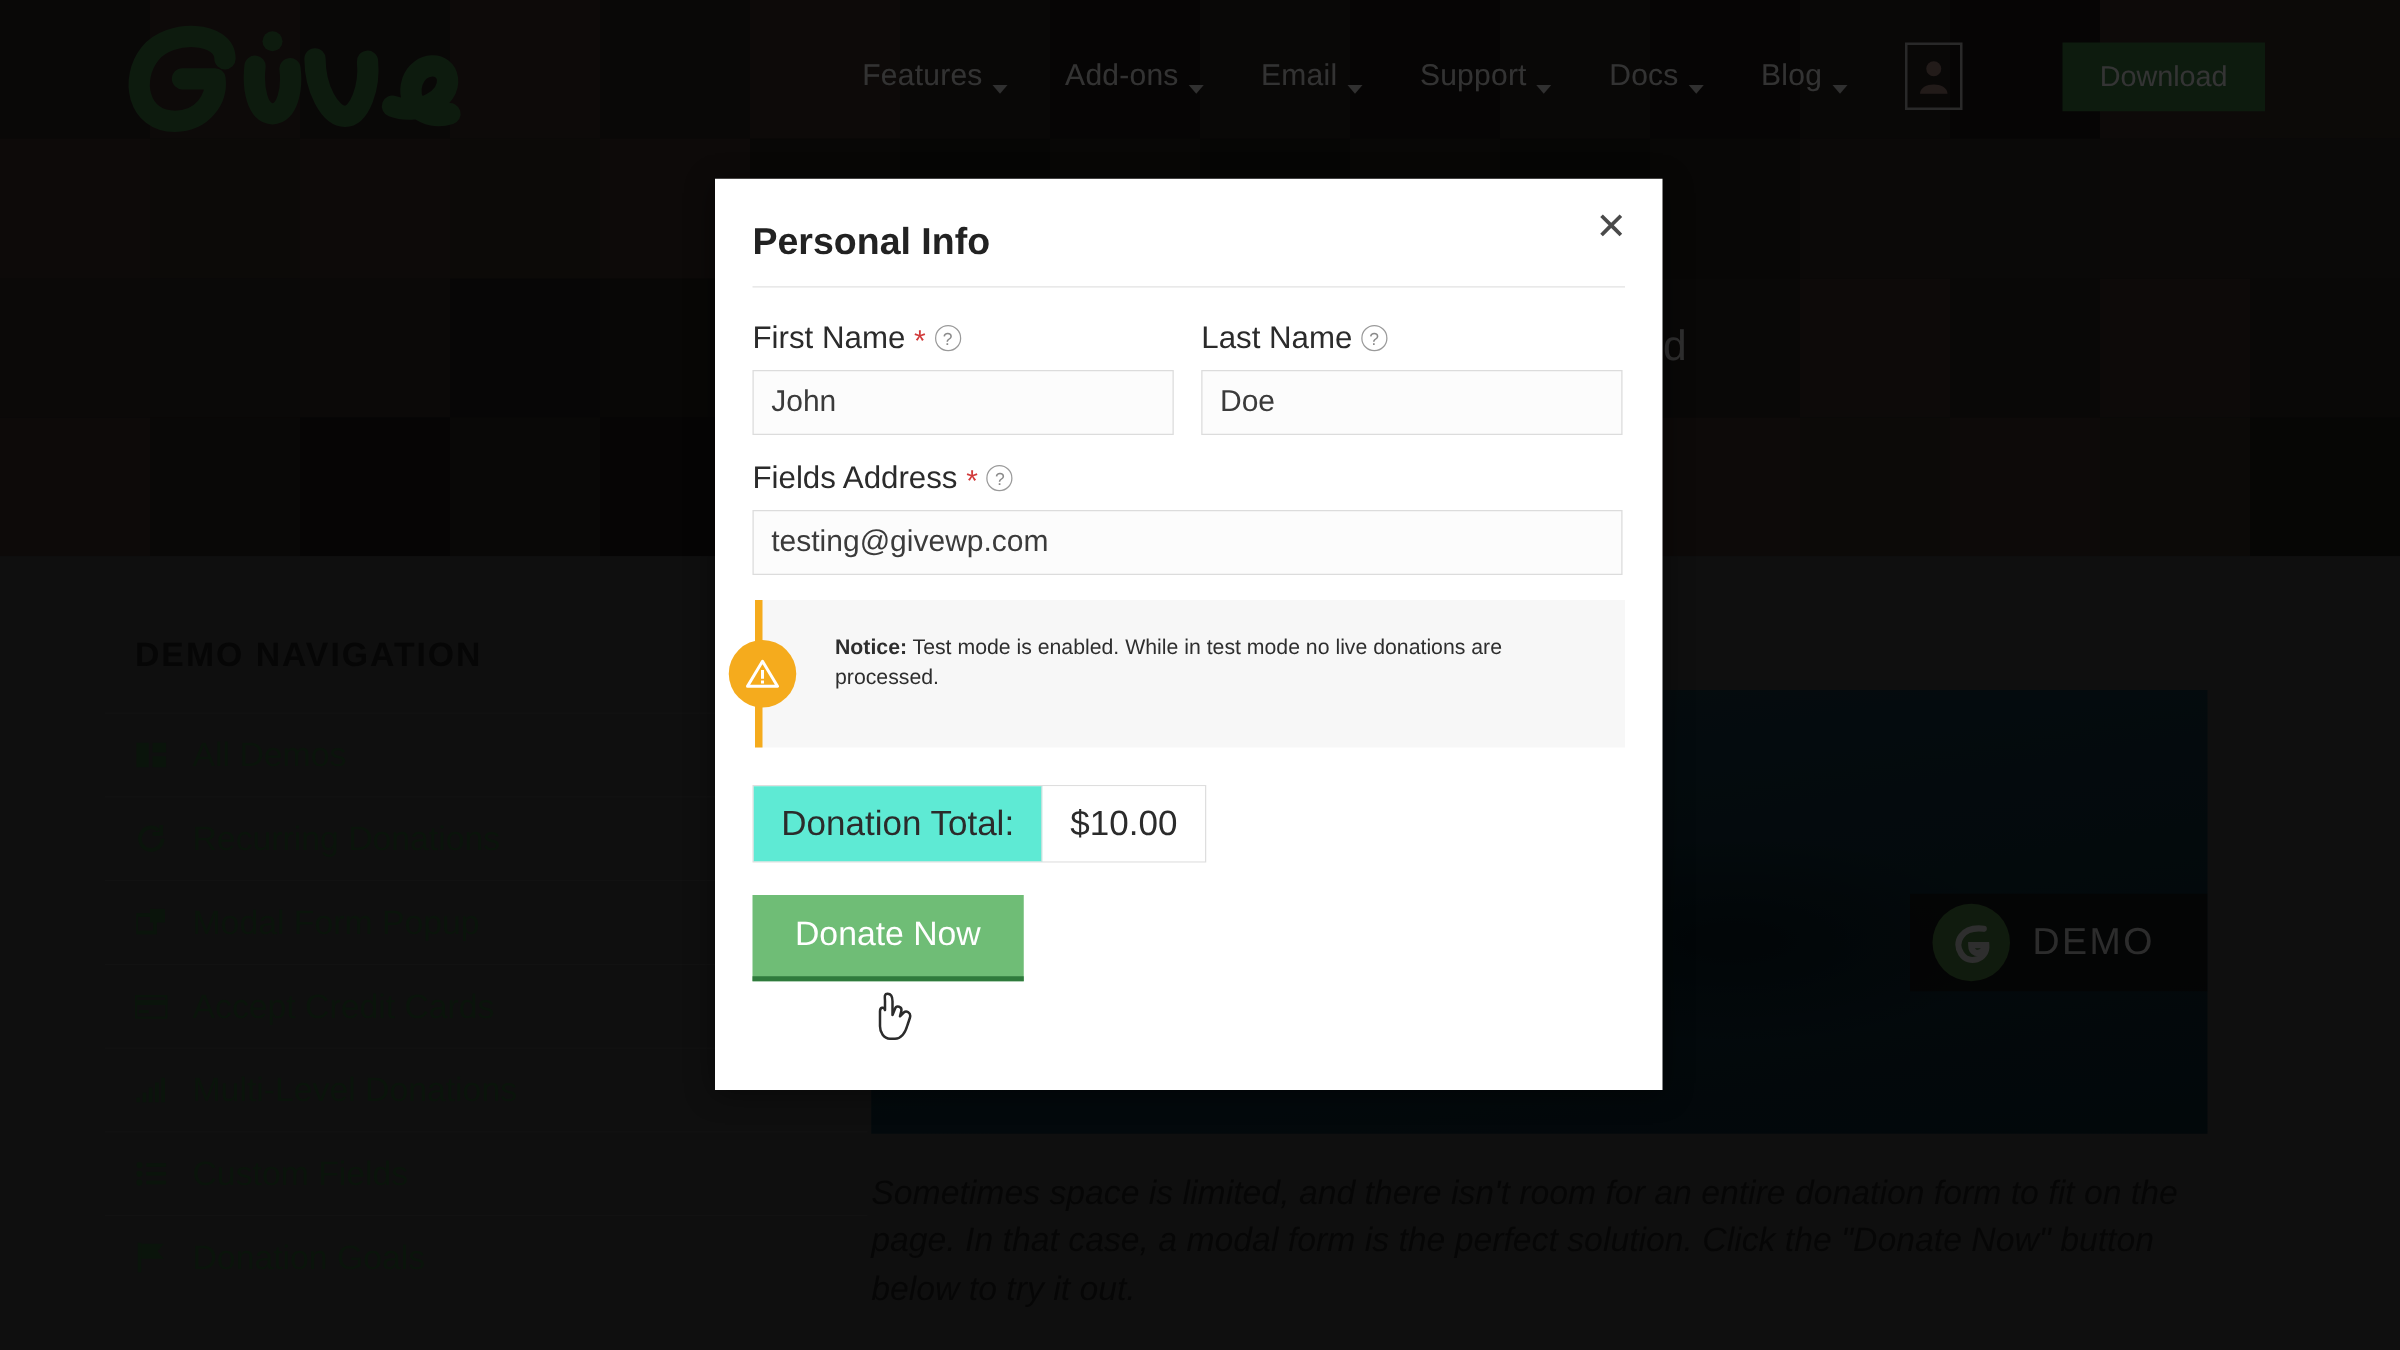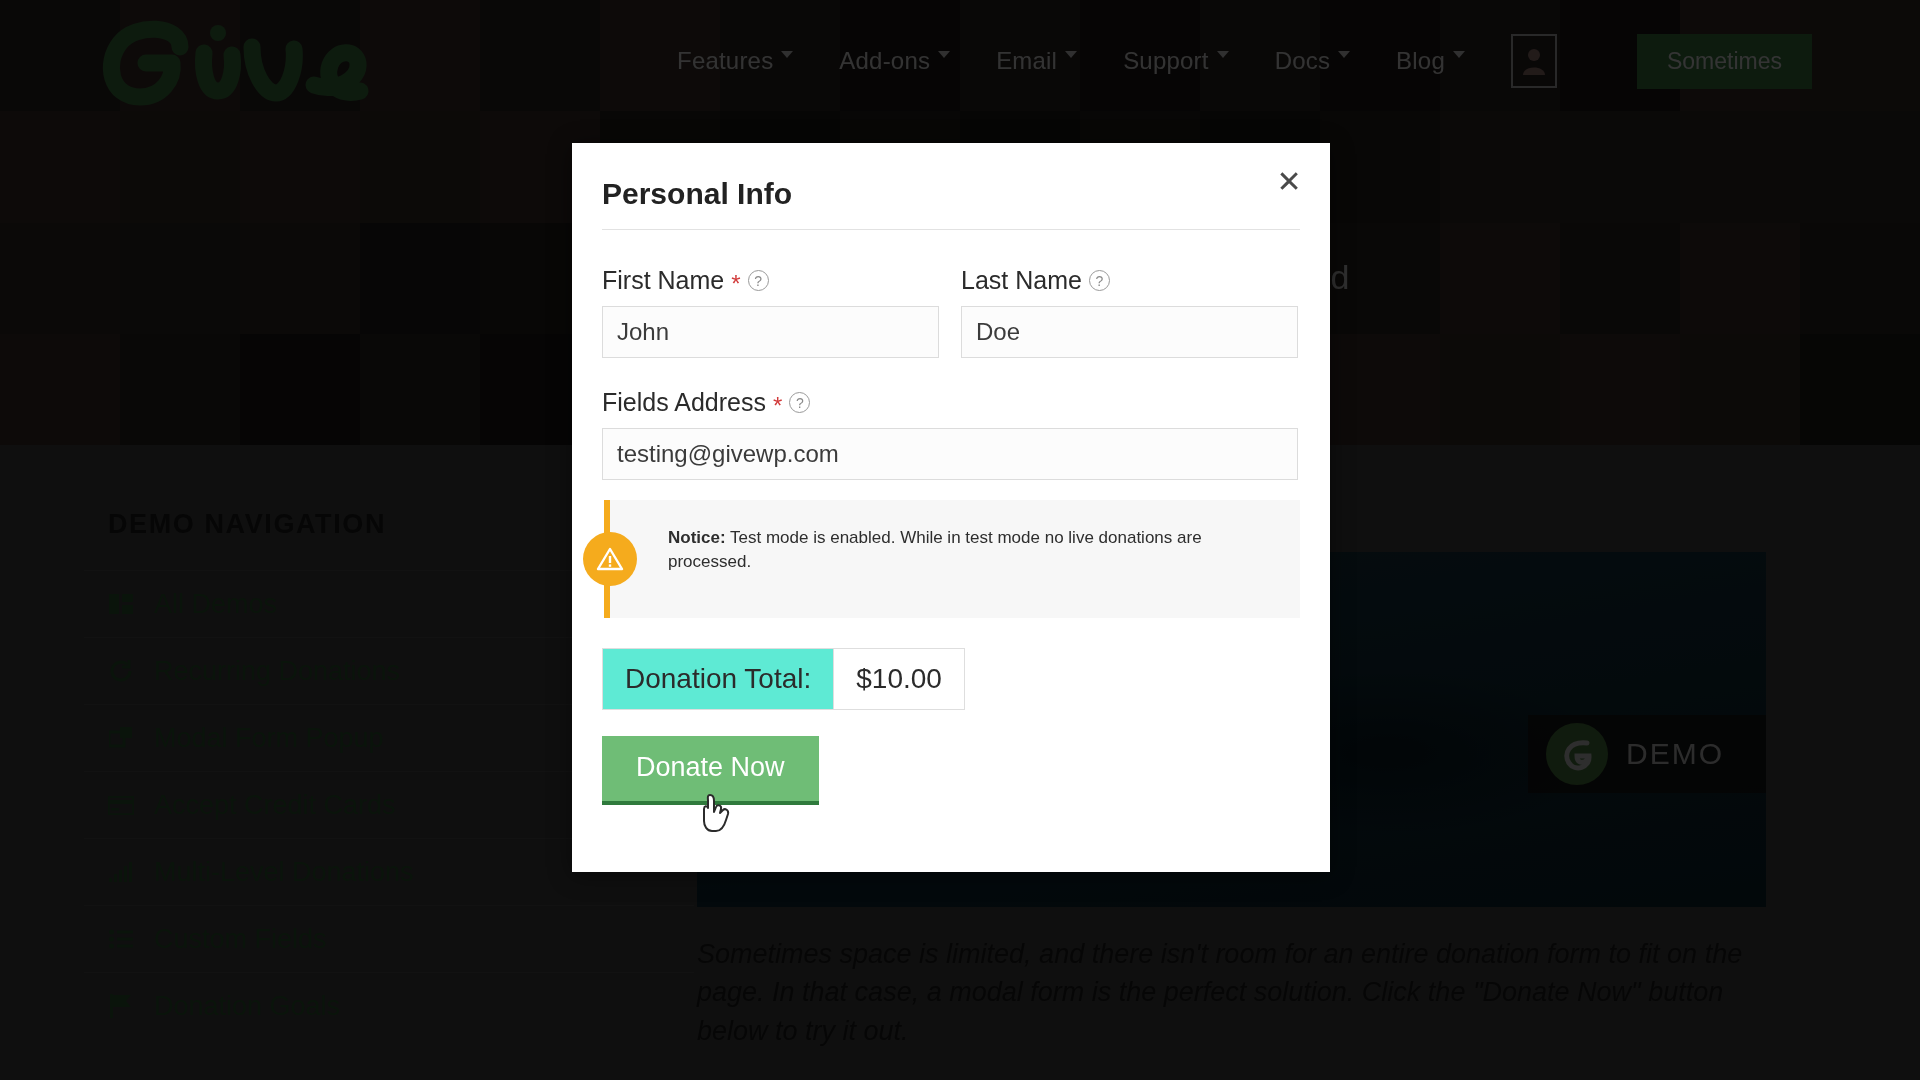--- a/index.html
+++ b/index.html
@@ -54,21 +54,21 @@
   #logo svg { display: block; }
   #navlinks {
     margin-left: auto;
     display: flex; align-items: center; gap: 46px;
     padding-right: 24px;
   }
   .navitem {
     color: #e8e8e8;
     font-size: 24px;
     letter-spacing: .2px;
-    display: flex; align-items: flex-start; gap: 8px;
+    display: flex; align-items: flex-end; gap: 8px;
     white-space: nowrap;
     cursor: pointer;
   }
   .caret {
     width: 0; height: 0;
     border-left: 6px solid transparent;
     border-right: 6px solid transparent;
     border-top: 7px solid #d8d8d8;
     margin-top: 4px;
   }
@@ -210,21 +210,21 @@
   #modal-inner { padding: 34px 30px 0 30px; }
 
   #modal-title {
     font-size: 30px; font-weight: 700; color: #222;
     padding-bottom: 18px;
     border-bottom: 1px solid #e2e2e2;
     margin-bottom: 26px;
   }
 
   .field-row { display: flex; gap: 22px; }
-  .field { margin-bottom: 20px; margin-top: 10px; }
+  .field { margin-bottom: 20px; }
   .field.half { width: 337px; }
   .field.full { width: 696px; }
 
   .flabel {
     font-size: 25px; color: #2b2b2b;
     display: flex; align-items: center; gap: 7px;
     margin-bottom: 11px;
   }
   .req { color: #d23b3b; font-size: 24px; line-height: 1; position: relative; top: 3px; }
   .help {
@@ -418,21 +418,21 @@
         <span class="caret"></span>
       </div>
 
       <div id="account-box">
         <svg width="26" height="30" viewBox="0 0 26 30">
           <circle cx="13" cy="9" r="6" fill="#9c7a74"></circle>
           <path d="M2 29 C2 19, 24 19, 24 29 Z" fill="#9c7a74"></path>
         </svg>
       </div>
 
-      <div id="download-btn">Sometimes</div>
+      <div id="download-btn">Download</div>
     </div>
   </div>
 
   <div id="hero-text">
     <div id="hero-title">Modal Form Popup</div>
     <div id="hero-sub">Modal forms save valuable space on your page and</div>
   </div>
 
   <div id="content">
 

